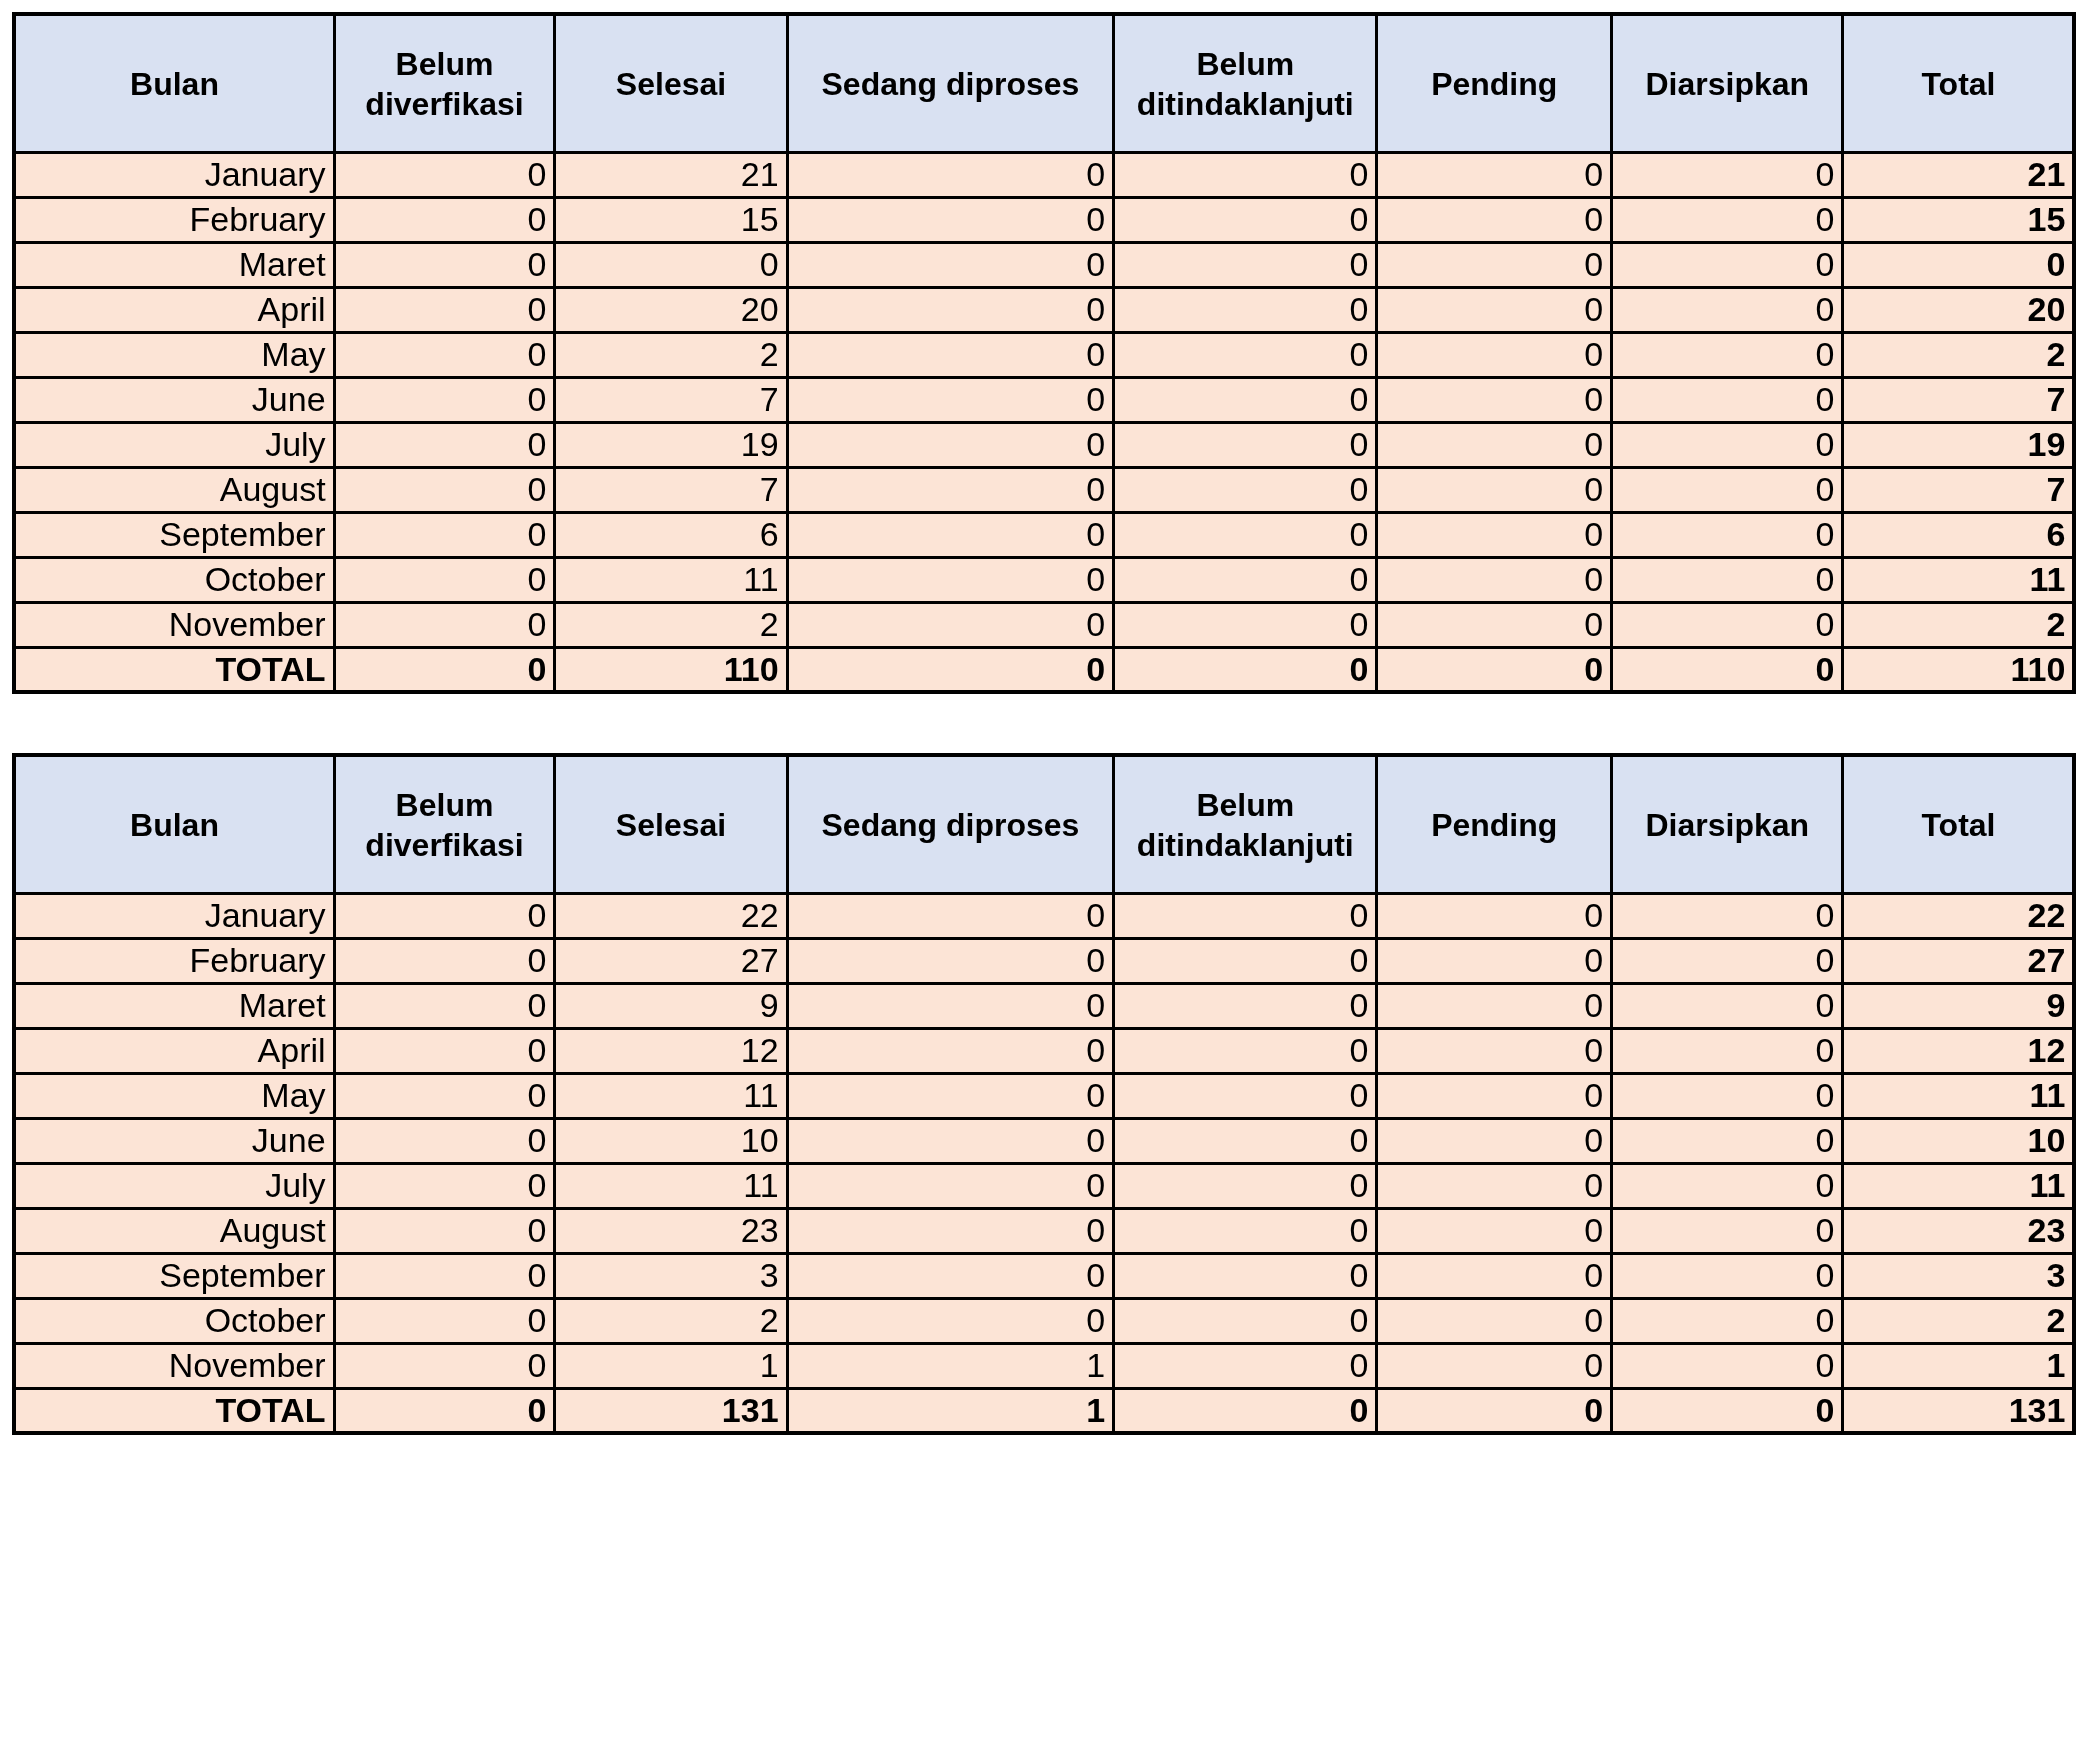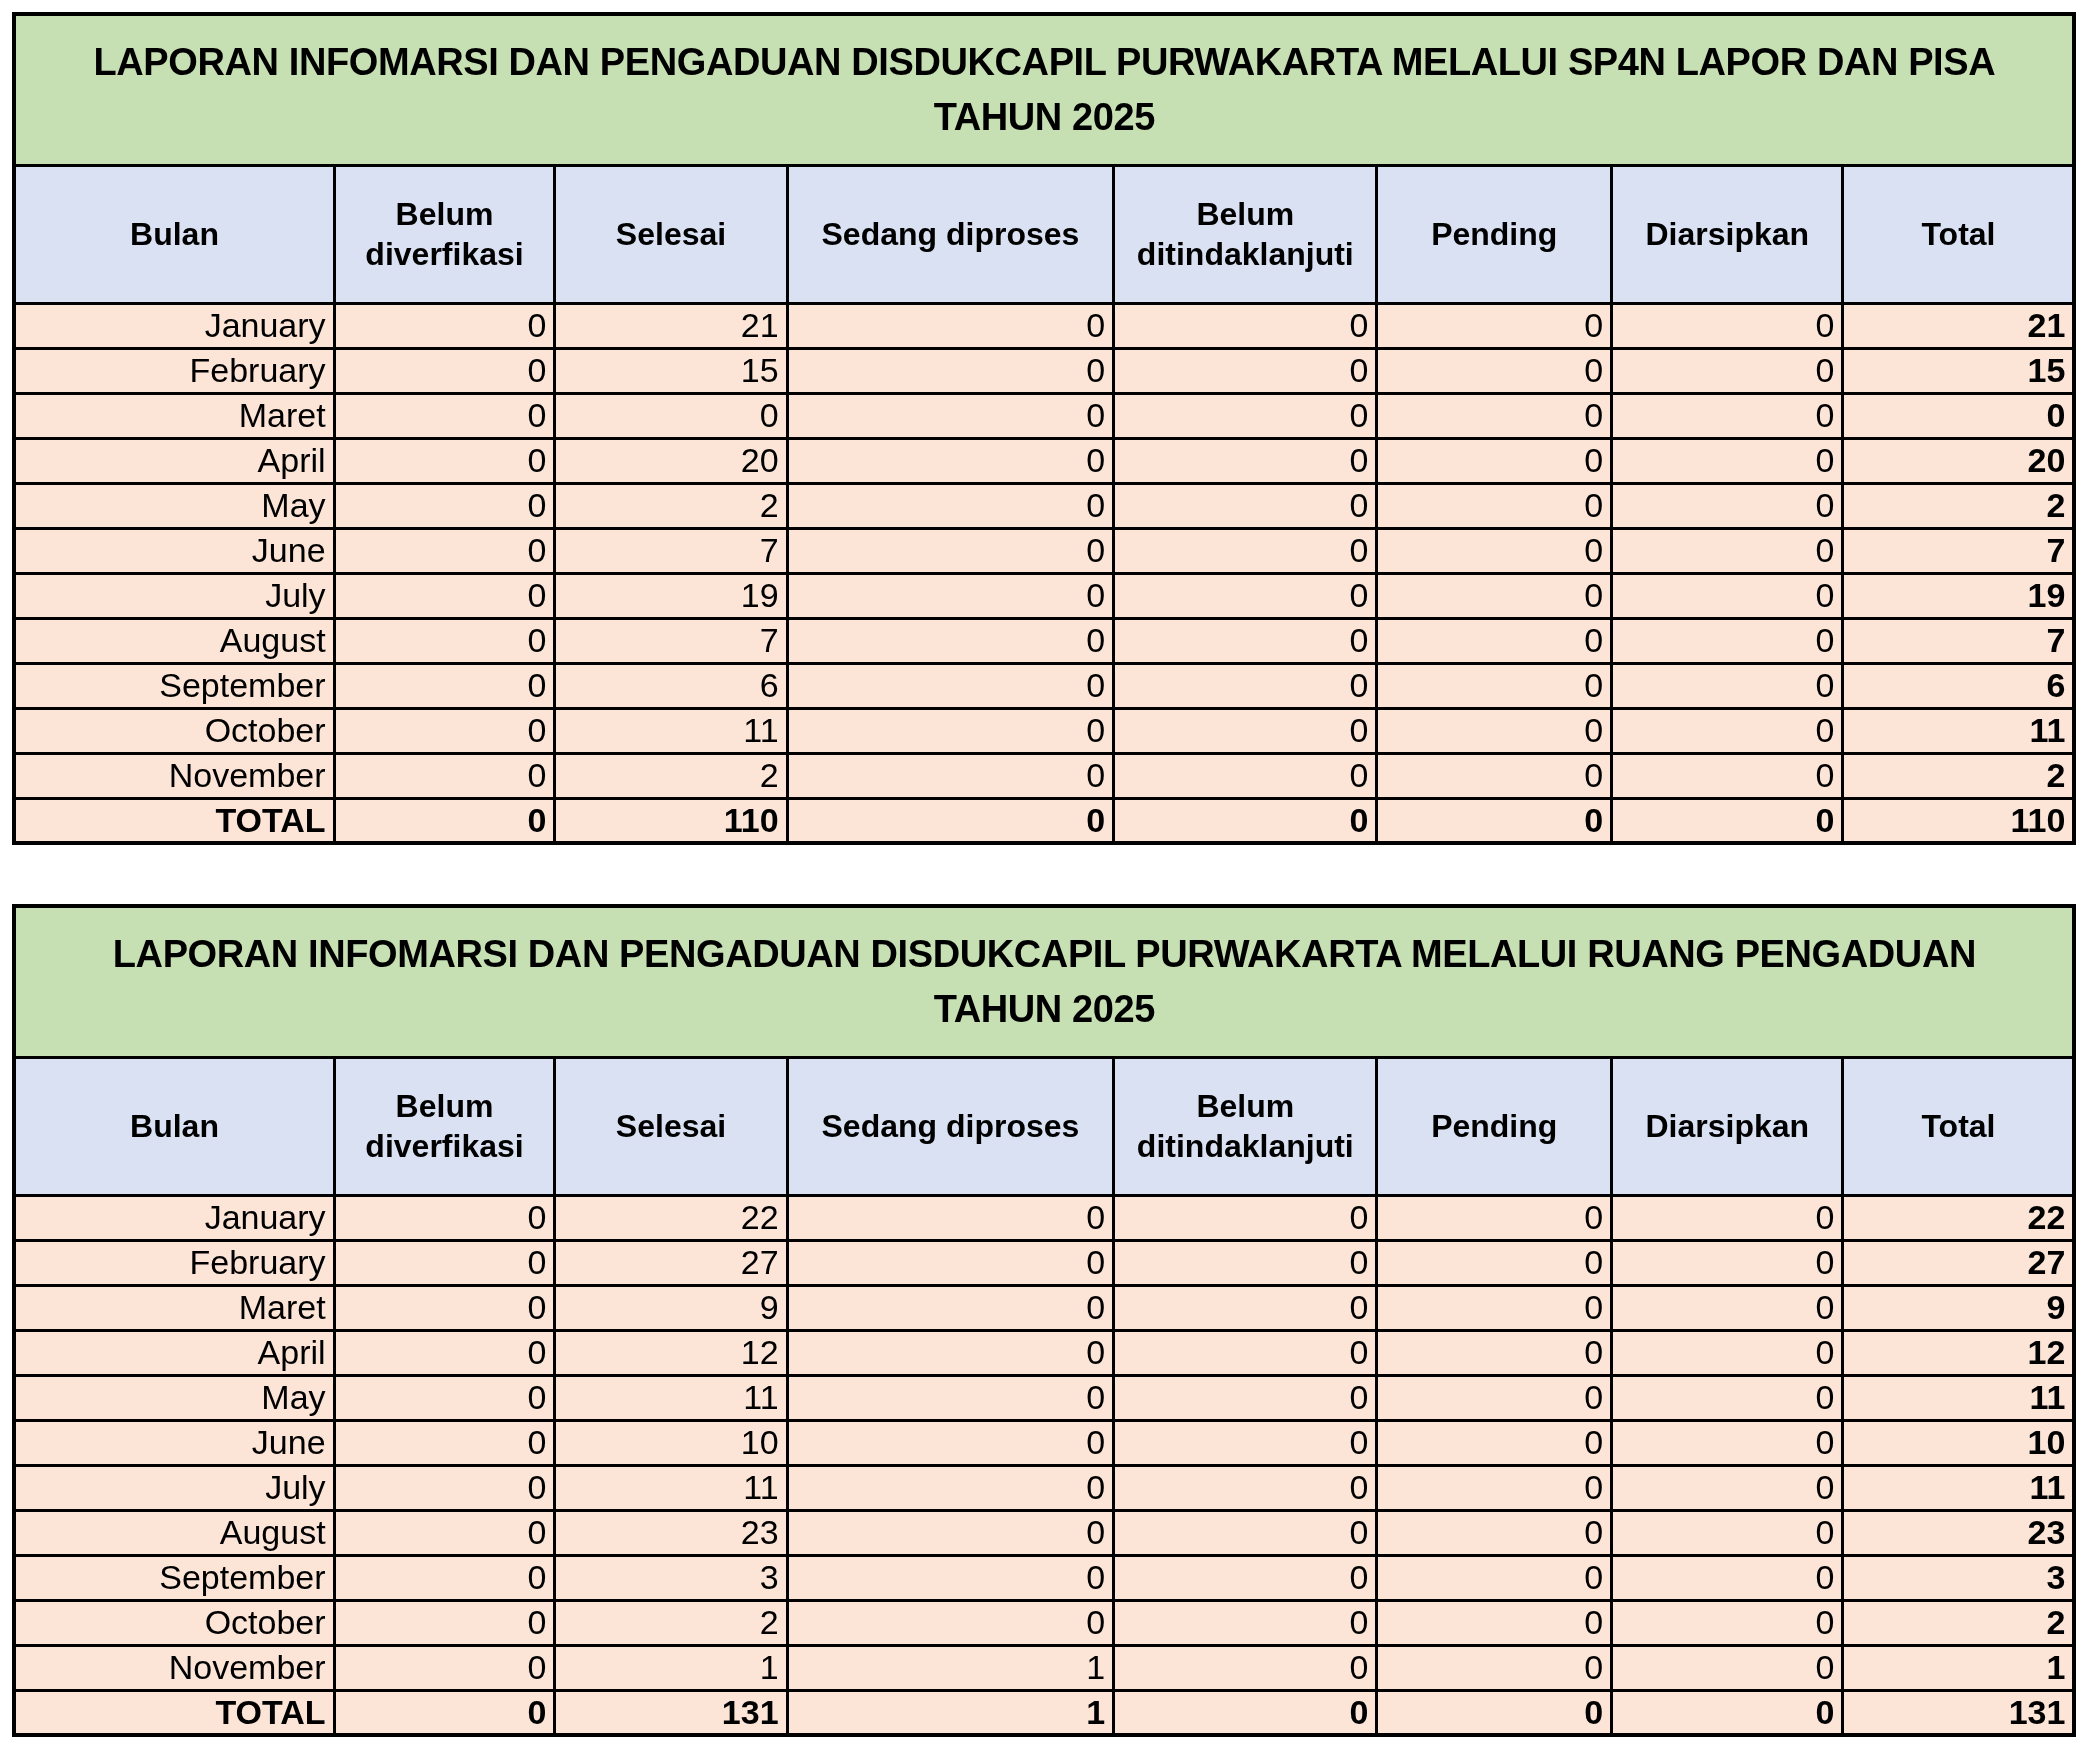--- a/index.html
+++ b/index.html
@@ -85,26 +85,20 @@
       <col style="width:15.52%">
         <col style="width:10.72%">
         <col style="width:11.27%">
         <col style="width:15.86%">
       <col style="width:12.77%">
         <col style="width:11.40%">
         <col style="width:11.23%">
         <col style="width:11.23%">
     </colgroup>
     <thead>
-      <tr>
-        <td class="title-cell" colspan="8">
-          <div class="title-line1">LAPORAN INFOMARSI DAN PENGADUAN DISDUKCAPIL PURWAKARTA MELALUI SP4N LAPOR DAN PISA</div>
-          <div class="title-line2">TAHUN 2025</div>
-        </td>
-      </tr>
       <tr class="cols">
         <th>Bulan</th>
         <th>Belum diverfikasi</th>
         <th>Selesai</th>
         <th>Sedang diproses</th>
         <th>Belum ditindaklanjuti</th>
         <th>Pending</th>
         <th>Diarsipkan</th>
         <th>Total</th>
       </tr>
@@ -238,26 +232,20 @@
       <col style="width:15.52%">
         <col style="width:10.72%">
         <col style="width:11.27%">
         <col style="width:15.86%">
       <col style="width:12.77%">
         <col style="width:11.40%">
         <col style="width:11.23%">
         <col style="width:11.23%">
     </colgroup>
     <thead>
-      <tr>
-        <td class="title-cell" colspan="8">
-          <div class="title-line1">LAPORAN INFOMARSI DAN PENGADUAN DISDUKCAPIL PURWAKARTA MELALUI RUANG PENGADUAN</div>
-          <div class="title-line2">TAHUN 2025</div>
-        </td>
-      </tr>
       <tr class="cols">
         <th>Bulan</th>
         <th>Belum diverfikasi</th>
         <th>Selesai</th>
         <th>Sedang diproses</th>
         <th>Belum ditindaklanjuti</th>
         <th>Pending</th>
         <th>Diarsipkan</th>
         <th>Total</th>
       </tr>

